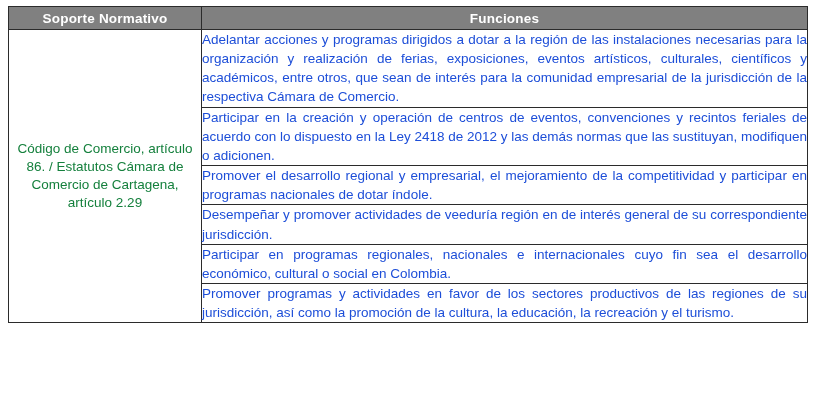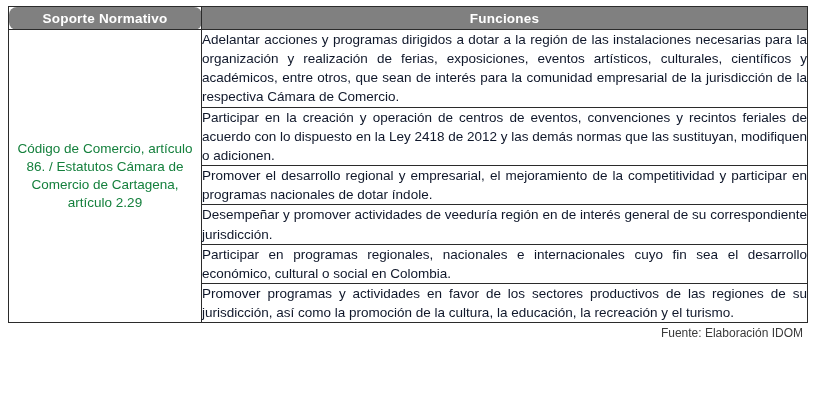--- a/index.html
+++ b/index.html
@@ -35,37 +35,37 @@
   }
   thead th {
     background: #808080;
     color: #ffffff;
     font-weight: bold;
     font-size: 13.5px;
     text-align: center;
     height: 22px;
     letter-spacing: 0.2px;
   }
-  th.col-soporte { width: 192px; border-radius: 8px; }
+  th.col-soporte { width: 192px; }
   th.col-funciones { width: 605px; }
 
   td.soporte-cell {
     text-align: center;
     font-size: 13.5px;
     line-height: 1.35;
     padding: 4px 10px;
     color: #15803d;
   }
   td.func-cell {
     text-align: justify;
     text-justify: inter-word;
     font-size: 13.5px;
     line-height: 1.42;
     padding: 5px 8px 5px 9px;
-    color: #0f172a;
+    color: #1d4ed8;
     hyphens: none;
   }
   .bold { font-weight: normal; }
 
   .source-note {
     width: 797px;
     text-align: right;
     font-size: 12px;
     color: #3a3a3a;
     margin-top: 3px;
@@ -101,15 +101,14 @@
       </tr>
       <tr>
         <td class="func-cell">Participar en programas regionales, nacionales e internacionales cuyo fin sea el desarrollo económico, cultural o social en Colombia.</td>
       </tr>
       <tr>
         <td class="func-cell"><span>Promover programas y actividades en favor de los sectores productivos de las regiones de su jurisdicción, así como la promoción de la cultura, la educación, la recreación y el </span><span class="bold">turismo</span><span>.</span></td>
       </tr>
     </tbody>
   </table>
 
-  <div class="source-note">Fuente: Elaboración IDOM</div>
 
 </div>
 
 </body></html>

